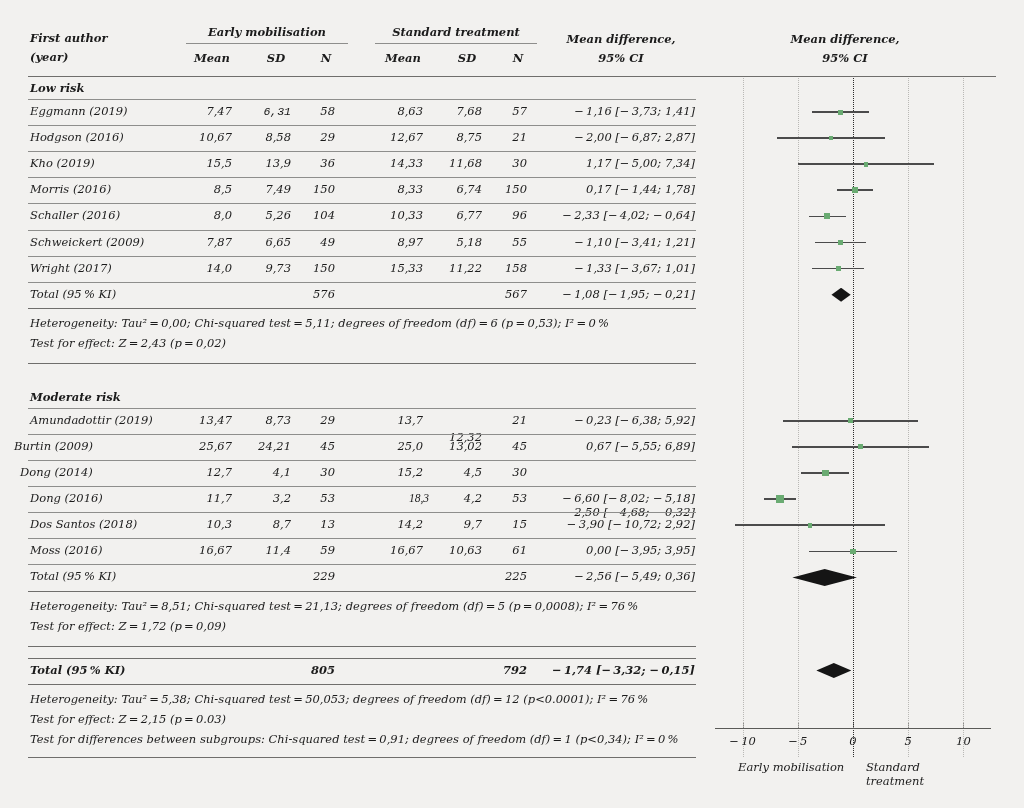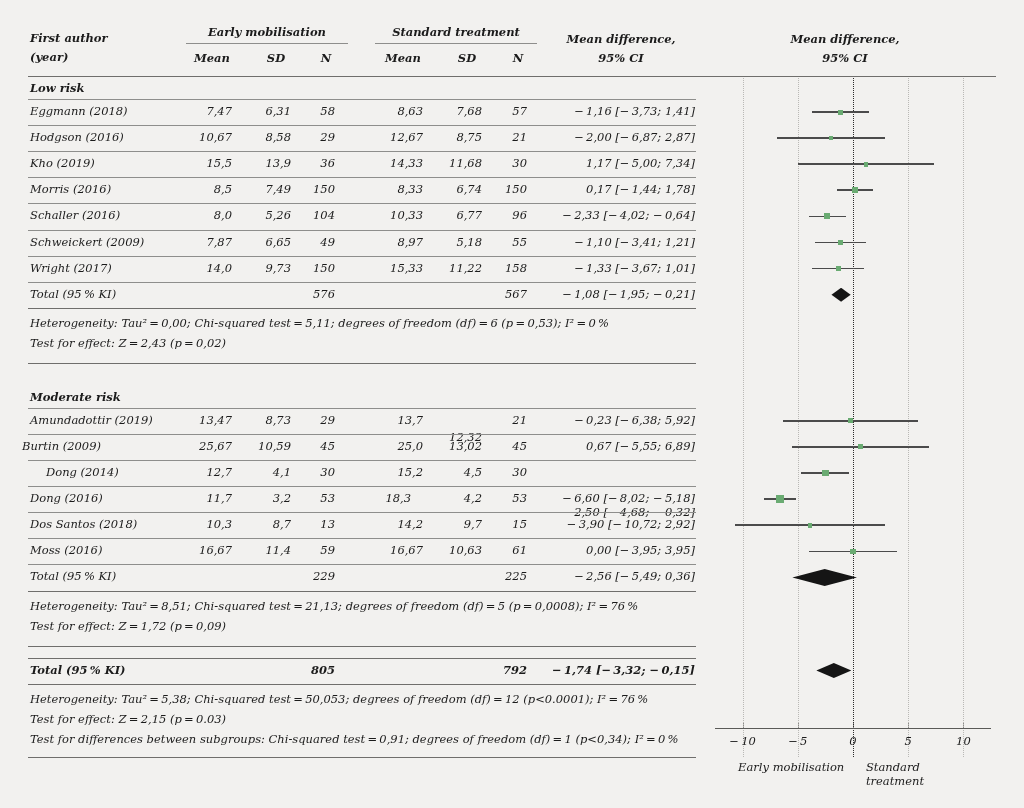--- a/index.html
+++ b/index.html
@@ -119,23 +119,23 @@
       <div class="tickmark" style="left: 263.4px;"></div>
       <div class="ticklab" style="left: 263.4px;">10</div>
       <div class="armlab" style="left: 91.176px;">Early mobilisation</div>
       <div class="armlab" style="left: 212.616px;">Standard treatment</div>
     </div>
 
   <div id="body-layer">
       <div class="rule dark" style="left: 28px; top: 76px; width: 968px;"></div>
       <div class="t b" style="left: 30px; top: 83px;">Low risk</div>
       <div class="rule" style="left: 28px; top: 99px; width: 668px;"></div>
-      <div class="t" style="left: 30px; top: 106.05px;">Eggmann (2018)</div>
+      <div class="t" style="left: 30px; top: 106.05px;">Eggmann (2019)</div>
       <div class="t rt" style="left: 232px; top: 106.05px;">7,47</div>
-      <div class="t rt" style="left: 291px; top: 106.05px;">6,31</div>
+      <div class="t rt" style="left: 291px; top: 106.05px; font-family: Liberation Mono, monospace;">6,31</div>
       <div class="t rt" style="left: 335px; top: 106.05px;">58</div>
       <div class="t rt" style="left: 423px; top: 106.05px;">8,63</div>
       <div class="t rt" style="left: 482px; top: 106.05px;">7,68</div>
       <div class="t rt" style="left: 527px; top: 106.05px;">57</div>
       <div class="t rt" style="left: 695px; top: 106.05px;">− 1,16 [− 3,73; 1,41]</div>
       <div class="rule" style="left: 28px; top: 125.1px; width: 668px;"></div>
       <div class="t" style="left: 30px; top: 132.15px;">Hodgson (2016)</div>
       <div class="t rt" style="left: 232px; top: 132.15px;">10,67</div>
       <div class="t rt" style="left: 291px; top: 132.15px;">8,58</div>
       <div class="t rt" style="left: 335px; top: 132.15px;">29</div>
@@ -201,43 +201,43 @@
       <div class="rule" style="left: 28px; top: 407.8px; width: 668px;"></div>
       <div class="t" style="left: 30px; top: 414.85px;">Amundadottir (2019)</div>
       <div class="t rt" style="left: 232px; top: 414.85px;">13,47</div>
       <div class="t rt" style="left: 291px; top: 414.85px;">8,73</div>
       <div class="t rt" style="left: 335px; top: 414.85px;">29</div>
       <div class="t rt" style="left: 423px; top: 414.85px;">13,7</div>
       <div class="t rt" style="left: 482px; top: 432px;">12,32</div>
       <div class="t rt" style="left: 527px; top: 414.85px;">21</div>
       <div class="t rt" style="left: 695px; top: 414.85px;">− 0,23 [− 6,38; 5,92]</div>
       <div class="rule" style="left: 28px; top: 433.9px; width: 668px;"></div>
-      <div class="t" style="left: 22px; top: 440.95px; text-align: right;">Burtin (2009)</div>
+      <div class="t" style="left: 14px; top: 440.95px; text-align: right;">Burtin (2009)</div>
       <div class="t rt" style="left: 232px; top: 440.95px;">25,67</div>
-      <div class="t rt" style="left: 291px; top: 440.95px;">10,59</div>
+      <div class="t rt" style="left: 291px; top: 440.95px;">24,21</div>
       <div class="t rt" style="left: 335px; top: 440.95px;">45</div>
       <div class="t rt" style="left: 423px; top: 440.95px;">25,0</div>
       <div class="t rt" style="left: 482px; top: 440.95px;">13,02</div>
       <div class="t rt" style="left: 527px; top: 440.95px;">45</div>
       <div class="t rt" style="left: 695px; top: 440.95px;">0,67 [− 5,55; 6,89]</div>
       <div class="rule" style="left: 28px; top: 460px; width: 668px;"></div>
-      <div class="t" style="left: 46px; top: 467.05px;">Dong (2014)</div>
+      <div class="t" style="left: 20px; top: 467.05px;">Dong (2014)</div>
       <div class="t rt" style="left: 232px; top: 467.05px;">12,7</div>
       <div class="t rt" style="left: 291px; top: 467.05px;">4,1</div>
       <div class="t rt" style="left: 335px; top: 467.05px;">30</div>
       <div class="t rt" style="left: 423px; top: 467.05px;">15,2</div>
       <div class="t rt" style="left: 482px; top: 467.05px;">4,5</div>
       <div class="t rt" style="left: 527px; top: 467.05px;">30</div>
       <div class="t rt" style="left: 695px; top: 467.05px; margin-top: 40px;">− 2,50 [− 4,68; − 0,32]</div>
       <div class="rule" style="left: 28px; top: 486.1px; width: 668px;"></div>
       <div class="t" style="left: 30px; top: 493.15px;">Dong (2016)</div>
       <div class="t rt" style="left: 232px; top: 493.15px;">11,7</div>
       <div class="t rt" style="left: 291px; top: 493.15px;">3,2</div>
       <div class="t rt" style="left: 335px; top: 493.15px;">53</div>
-      <div class="t rt" style="left: 411px; top: 493.15px;">18,3</div>
+      <div class="t rt" style="left: 429px; top: 493.15px; font-family: Liberation Serif, serif;">18,3</div>
       <div class="t rt" style="left: 482px; top: 493.15px;">4,2</div>
       <div class="t rt" style="left: 527px; top: 493.15px;">53</div>
       <div class="t rt" style="left: 695px; top: 493.15px;">− 6,60 [− 8,02; − 5,18]</div>
       <div class="rule" style="left: 28px; top: 512.2px; width: 668px;"></div>
       <div class="t" style="left: 30px; top: 519.25px;">Dos Santos (2018)</div>
       <div class="t rt" style="left: 232px; top: 519.25px;">10,3</div>
       <div class="t rt" style="left: 291px; top: 519.25px;">8,7</div>
       <div class="t rt" style="left: 335px; top: 519.25px;">13</div>
       <div class="t rt" style="left: 423px; top: 519.25px;">14,2</div>
       <div class="t rt" style="left: 482px; top: 519.25px;">9,7</div>

